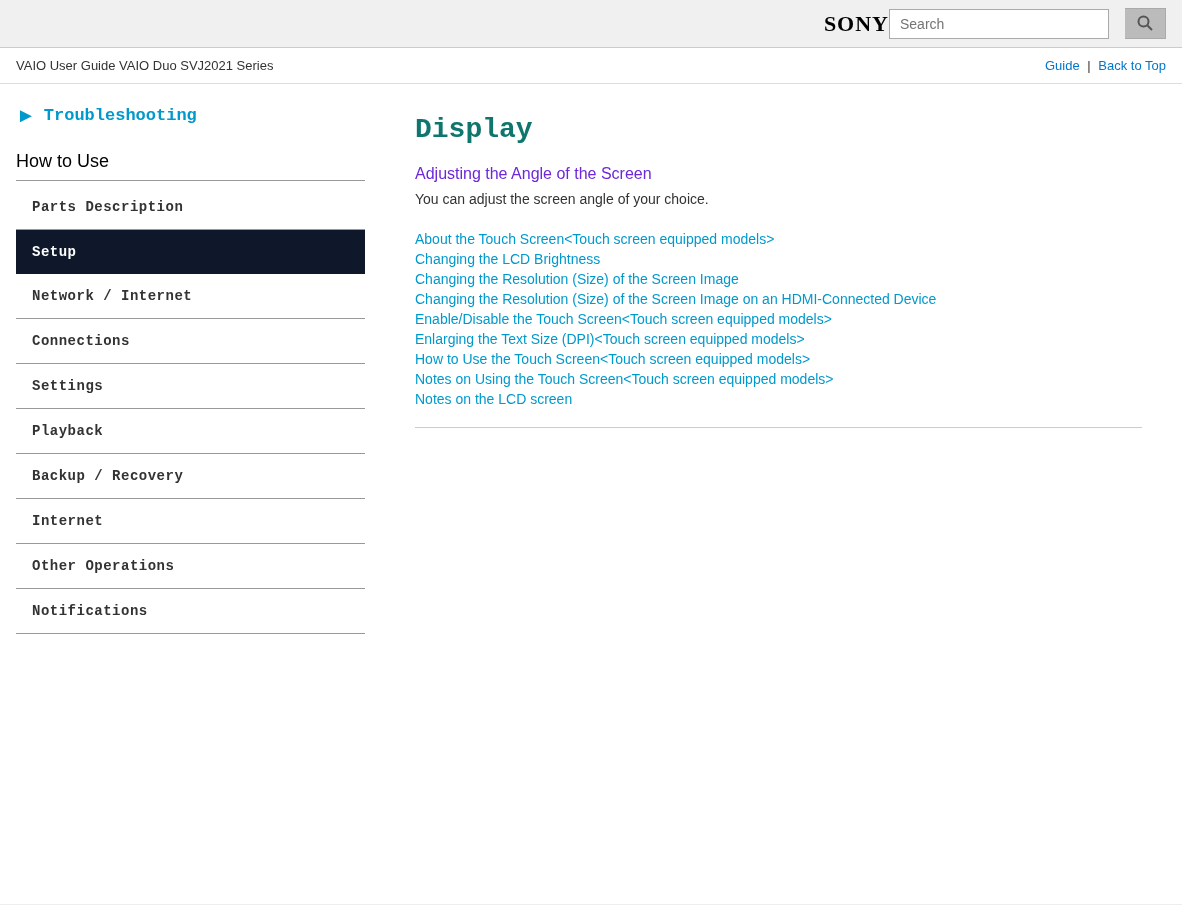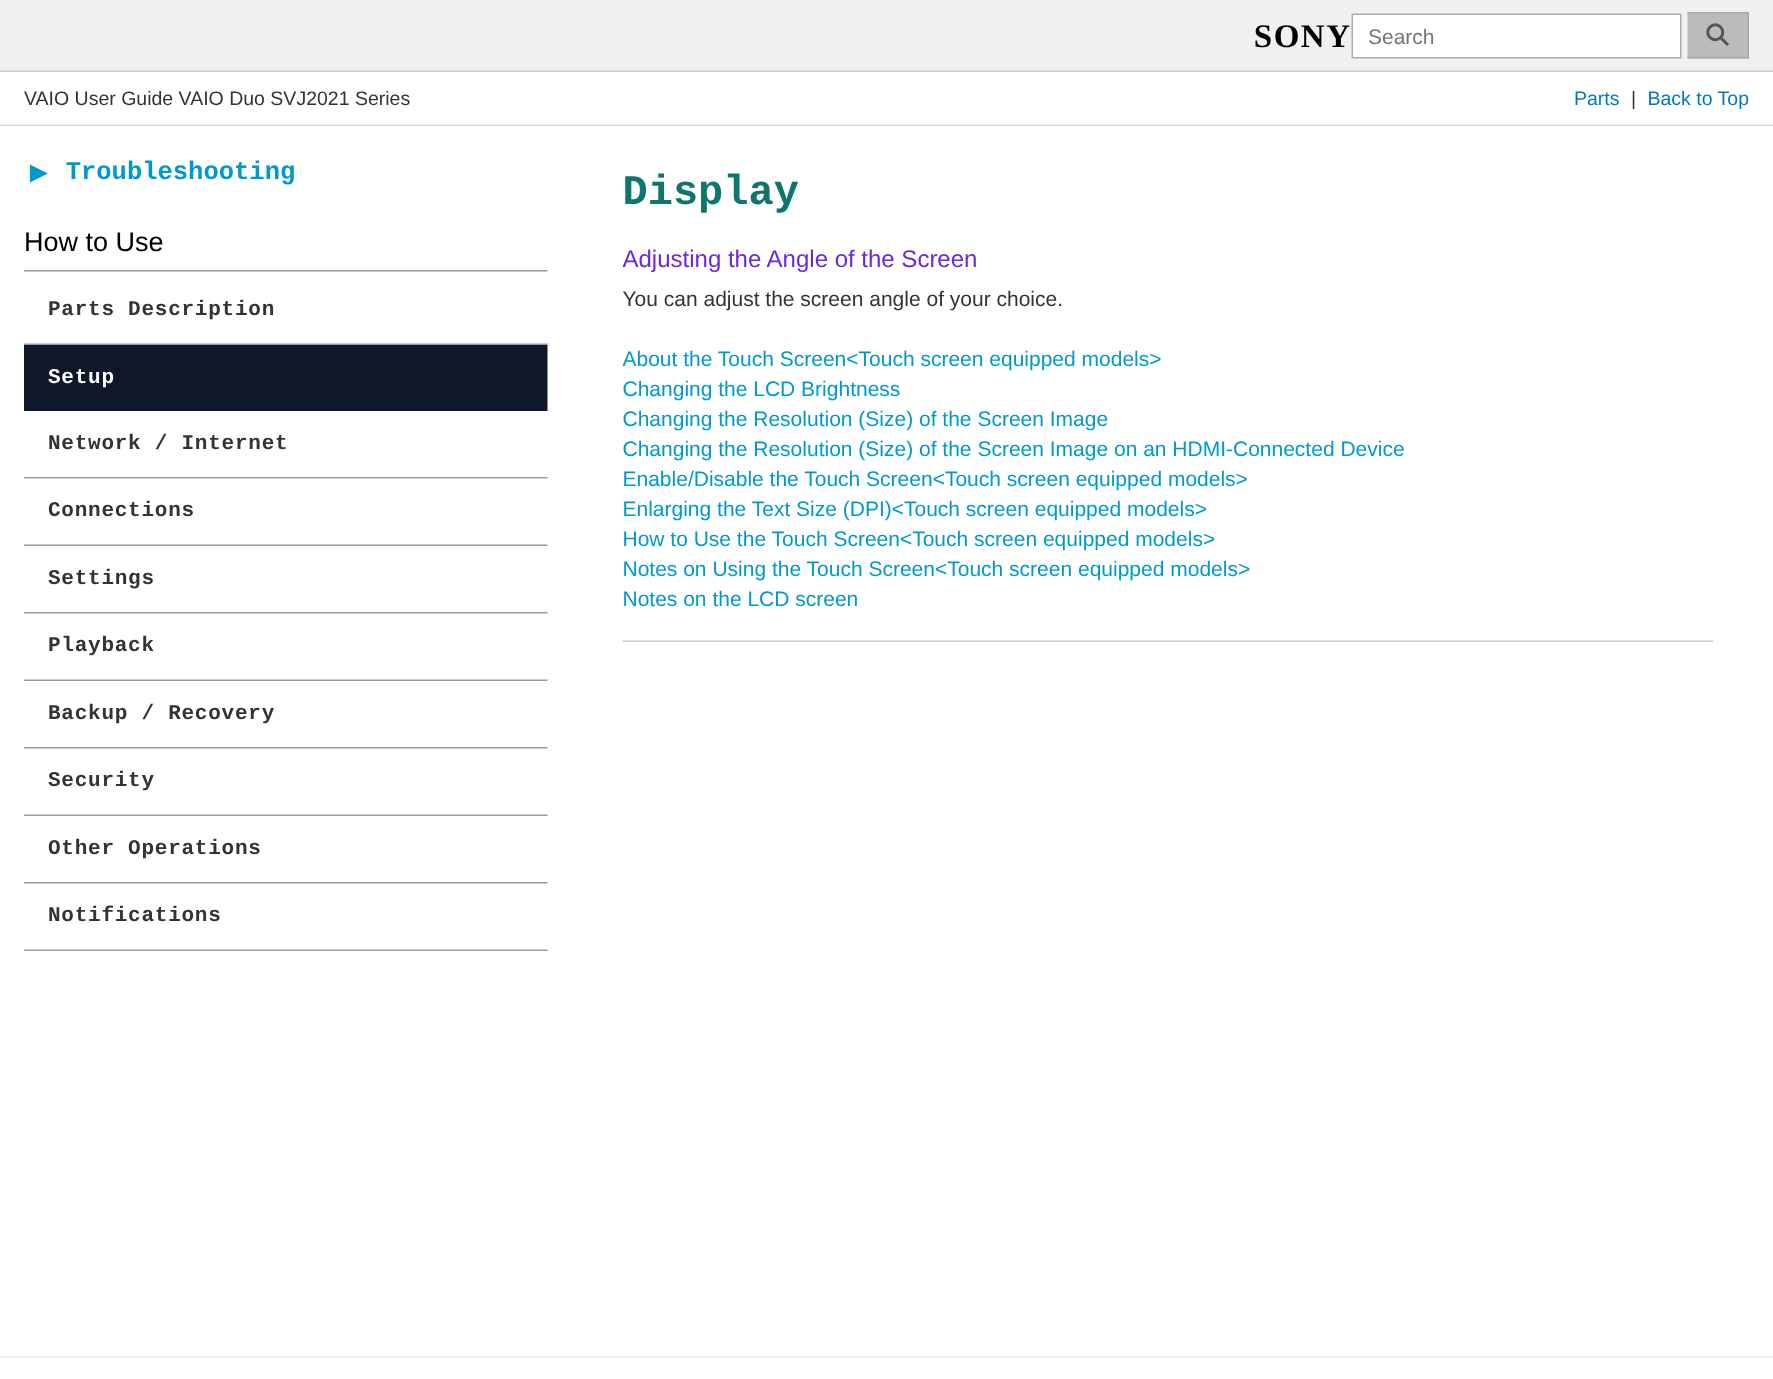--- a/index.html
+++ b/index.html
@@ -17,21 +17,21 @@
     #logo {
       font-size: 22px;
       font-weight: bold;
       letter-spacing: 1px;
       color: #000;
       font-family: Georgia, serif;
     }
     #search-area {
       display: flex;
       align-items: center;
-      gap: 4px;
+      gap: 16px;
     }
     #search-input {
       padding: 6px 10px;
       border: 1px solid #aaa;
       font-size: 14px;
       width: 220px;
       outline: none;
       background: #fff;
     }
     #search-button {
@@ -186,21 +186,21 @@
         <circle cx="6.5" cy="6.5" r="5" stroke="#555" stroke-width="2" fill="none"></circle>
         <line x1="10.5" y1="10.5" x2="15" y2="15" stroke="#555" stroke-width="2"></line>
       </svg>
     </button>
   </div>
 </div>
 
 <div id="breadcrumb-bar">
   <span>VAIO User Guide VAIO Duo SVJ2021 Series</span>
   <div class="back-links">
-    <a href="#">Parts</a>
+    <a href="#">Guide</a>
     <span>|</span>
     <a href="#">Back to Top</a>
   </div>
 </div>
 
 <div id="main-layout">
 
   <div id="sidebar">
     <div class="troubleshooting-header">
       <span class="arrow-icon">►</span>
@@ -210,21 +210,21 @@
     <div class="how-to-use">How to Use</div>
     <hr class="divider">
 
     <a class="sidebar-item" href="#">Parts Description</a>
     <a class="sidebar-item active" href="#">Setup</a>
     <a class="sidebar-item" href="#">Network / Internet</a>
     <a class="sidebar-item" href="#">Connections</a>
     <a class="sidebar-item" href="#">Settings</a>
     <a class="sidebar-item" href="#">Playback</a>
     <a class="sidebar-item" href="#">Backup / Recovery</a>
-    <a class="sidebar-item" href="#">Security</a>
+    <a class="sidebar-item" href="#">Internet</a>
     <a class="sidebar-item" href="#">Other Operations</a>
     <a class="sidebar-item" href="#">Notifications</a>
   </div>
 
   <div id="content">
     <h1 class="page-title">Display</h1>
 
     <a class="section-link-title" href="#">Adjusting the Angle of the Screen</a>
     <p class="section-description">You can adjust the screen angle of your choice.</p>
 

